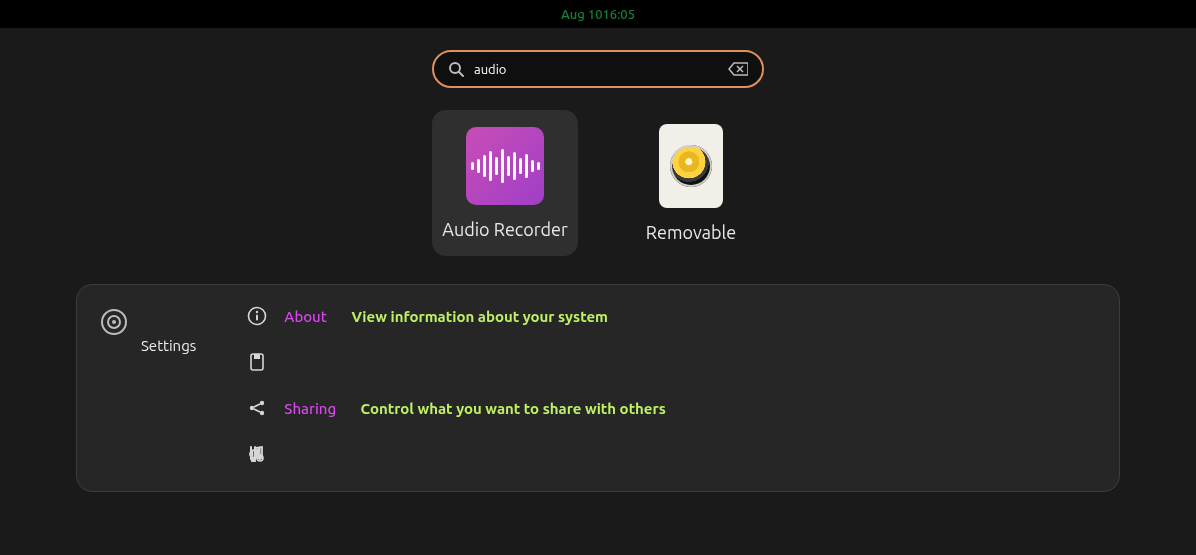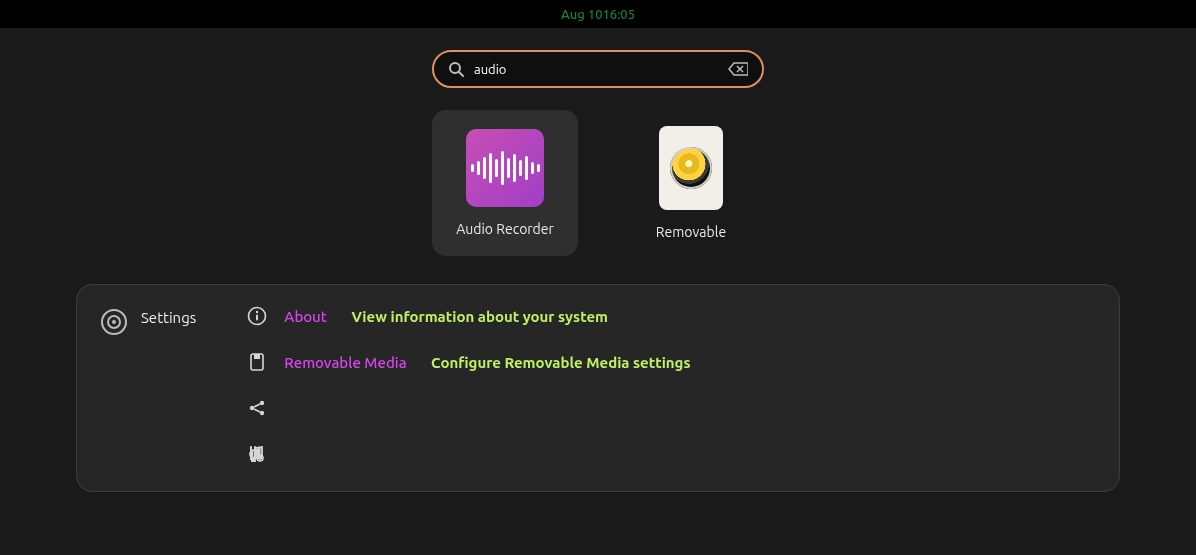--- a/index.html
+++ b/index.html
@@ -88,21 +88,21 @@
       justify-content: center;
     }
     .speaker {
       width: 42px;
       height: 42px;
       border-radius: 50%;
       background: radial-gradient(circle at 45% 40%, #fff7c2 0 10%, #e9b81f 11% 30%, #ffd23f 31% 48%, #3a3a3a 49% 58%, #111 59% 100%);
       box-shadow: 0 0 0 2px #d0cec7 inset;
     }
     .app-label {
-      font-size: 14px;
+      font-size: 18px;
       color: #e8e8e8;
       text-align: center;
     }
     .settings-panel {
       margin: 28px auto 0;
       width: 1044px;
       background: #262626;
       border: 1px solid #3c3c3c;
       border-radius: 16px;
       padding: 20px 24px 26px 24px;
@@ -125,21 +125,21 @@
       justify-content: center;
       position: relative;
     }
     .gear-inner {
       width: 14px;
       height: 14px;
       border: 2px solid #bcbcbc;
       border-radius: 50%;
     }
     .gear-dot { width:4px; height:4px; background:#bcbcbc; border-radius:50%;}
-    .settings-title { font-size: 15px; color: #eee; }
+    .settings-title { font-size: 15px; color: #eee; margin-top: 28px; }
     .settings-list {
       display: flex;
       flex-direction: column;
       gap: 24px;
       flex: 1;
     }
     .settings-item {
       display: flex;
       align-items: center;
       gap: 16px;
@@ -249,35 +249,35 @@
       </div>
 
 
       <div class="settings-item">
         <span class="item-icon">
           <svg width="18" height="20" viewBox="0 0 18 20" fill="none" stroke="#d6d6d6" stroke-width="1.6">
               <rect x="3" y="2" width="12" height="16" rx="2"></rect>
               <rect x="6" y="2" width="6" height="5" fill="#d6d6d6" stroke="none"></rect>
             </svg>
         </span>
-        <span class="item-text">
-          <span class="item-name">Removable Media</span>
-          <span class="item-desc">Configure Removable Media settings</span>
-        </span>
       </div>
 
       <div class="settings-item">
         <span class="item-icon">
           <svg width="20" height="20" viewBox="0 0 20 20" fill="none" stroke="#d6d6d6" stroke-width="1.6">
               <circle cx="5" cy="10" r="2.2" fill="#d6d6d6" stroke="none"></circle>
               <circle cx="15" cy="5" r="2.2" fill="#d6d6d6" stroke="none"></circle>
               <circle cx="15" cy="15" r="2.2" fill="#d6d6d6" stroke="none"></circle>
               <line x1="7" y1="9" x2="13" y2="6"></line>
               <line x1="7" y1="11" x2="13" y2="14"></line>
             </svg>
+        </span>
+        <span class="item-text">
+          <span class="item-name">Sharing</span>
+          <span class="item-desc">Control what you want to share with others</span>
         </span>
       </div>
 
       <div class="settings-item">
         <span class="item-icon">
           <svg width="20" height="20" viewBox="0 0 20 20" fill="#d6d6d6">
               <path d="M6 6 L6 14 L4 14 L4 6 Z M8 4 L8 16 L11 16 L15 19 L15 1 L11 4 Z" transform="scale(0.8) translate(2,2)"></path>
               <path d="M7 3 L7 17 M12 17 L12 12 A3 3 0 1 1 15 12" fill="none"></path>
               <path d="M5 14 L5 17 L8 17 L8 14 A4 4 0 1 1 11 10" fill="none" stroke="#d6d6d6" stroke-width="1.8"></path>
               <rect x="3" y="2" width="2" height="14" rx="1"></rect>

